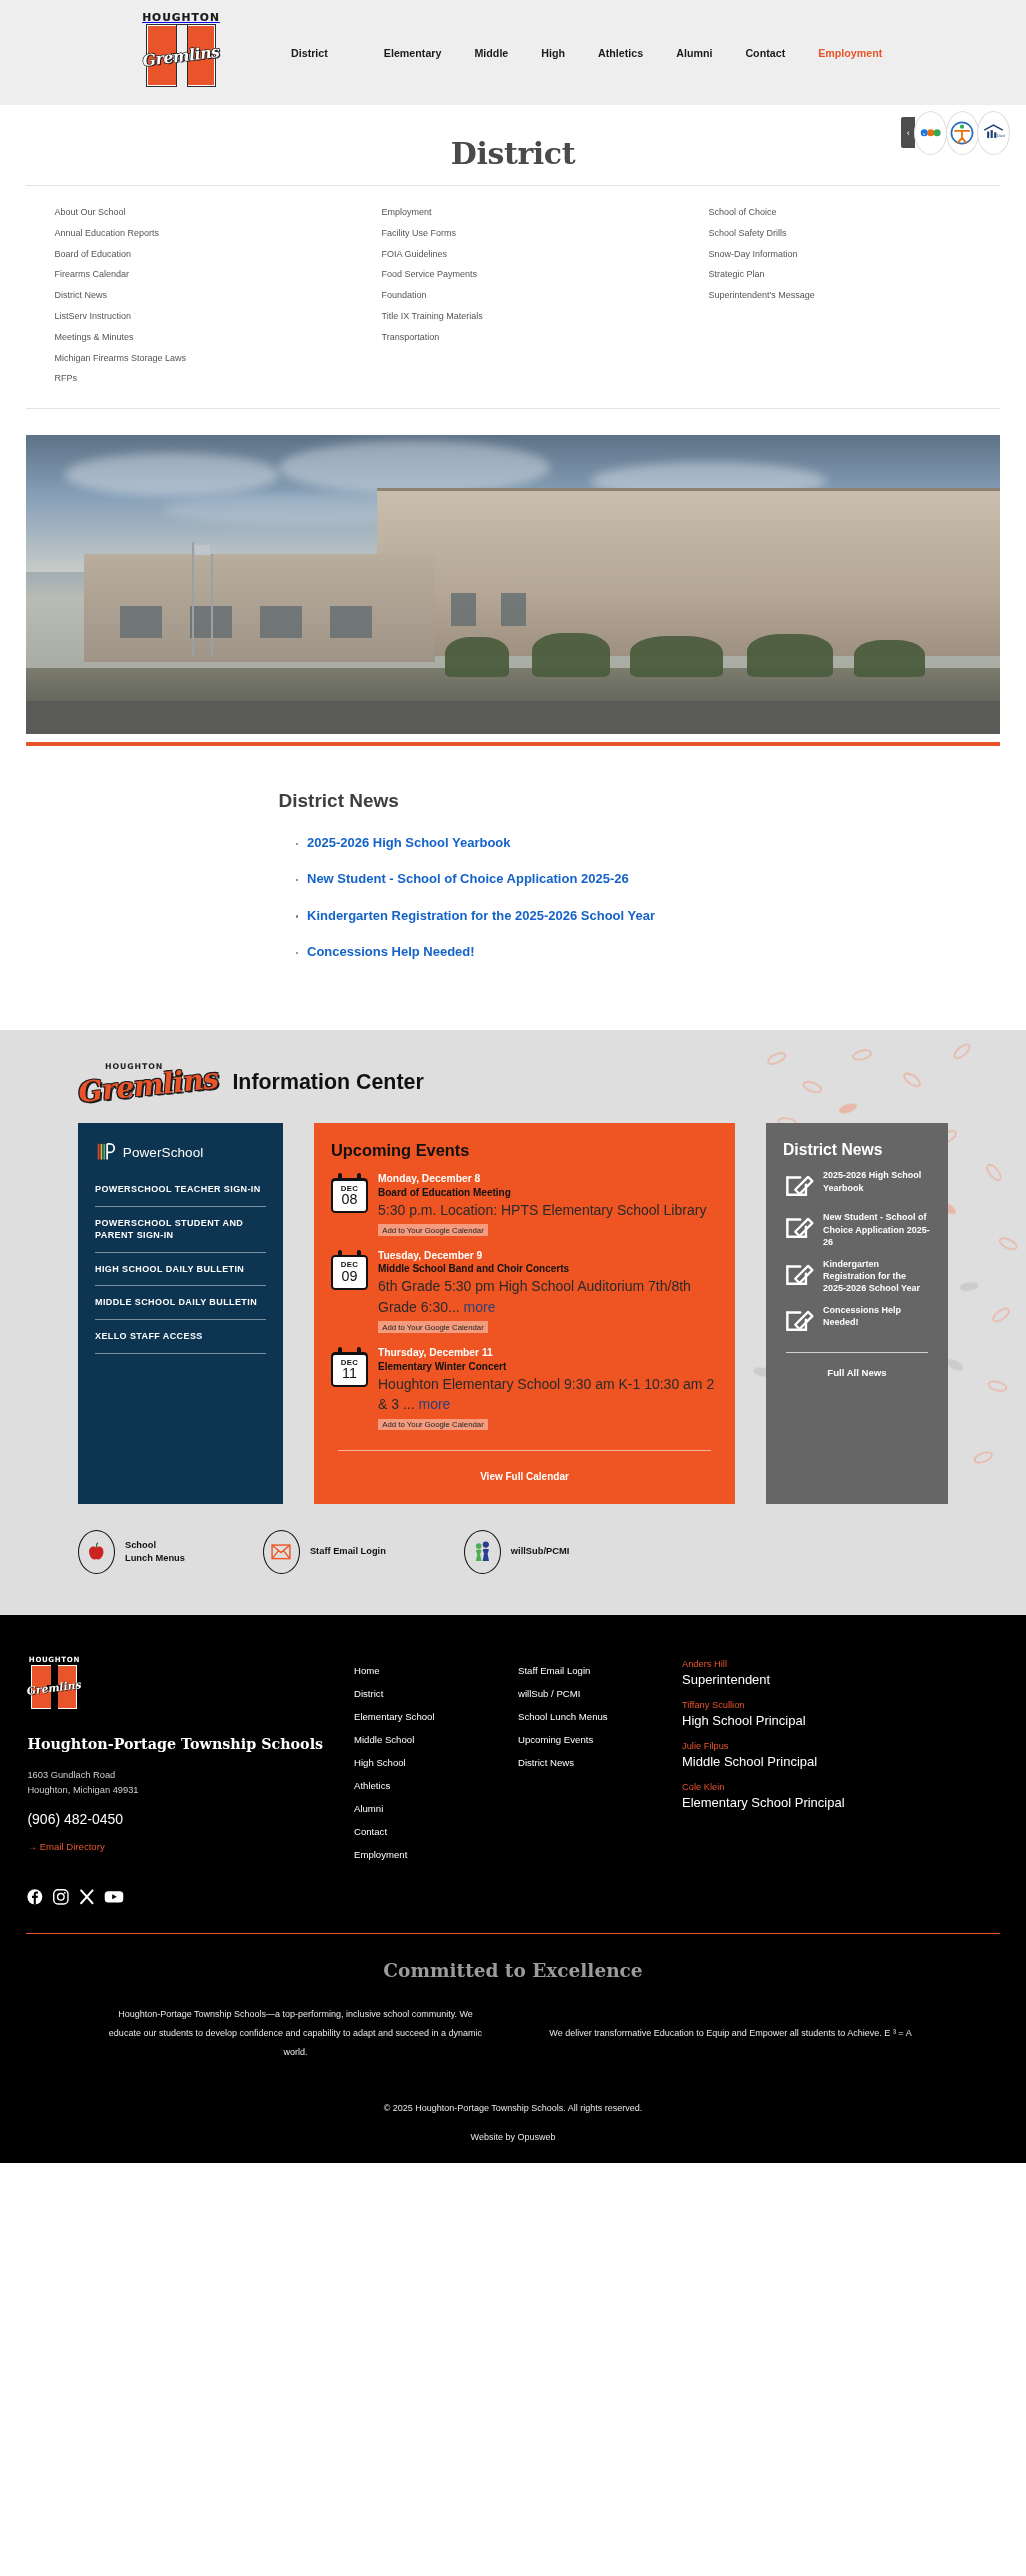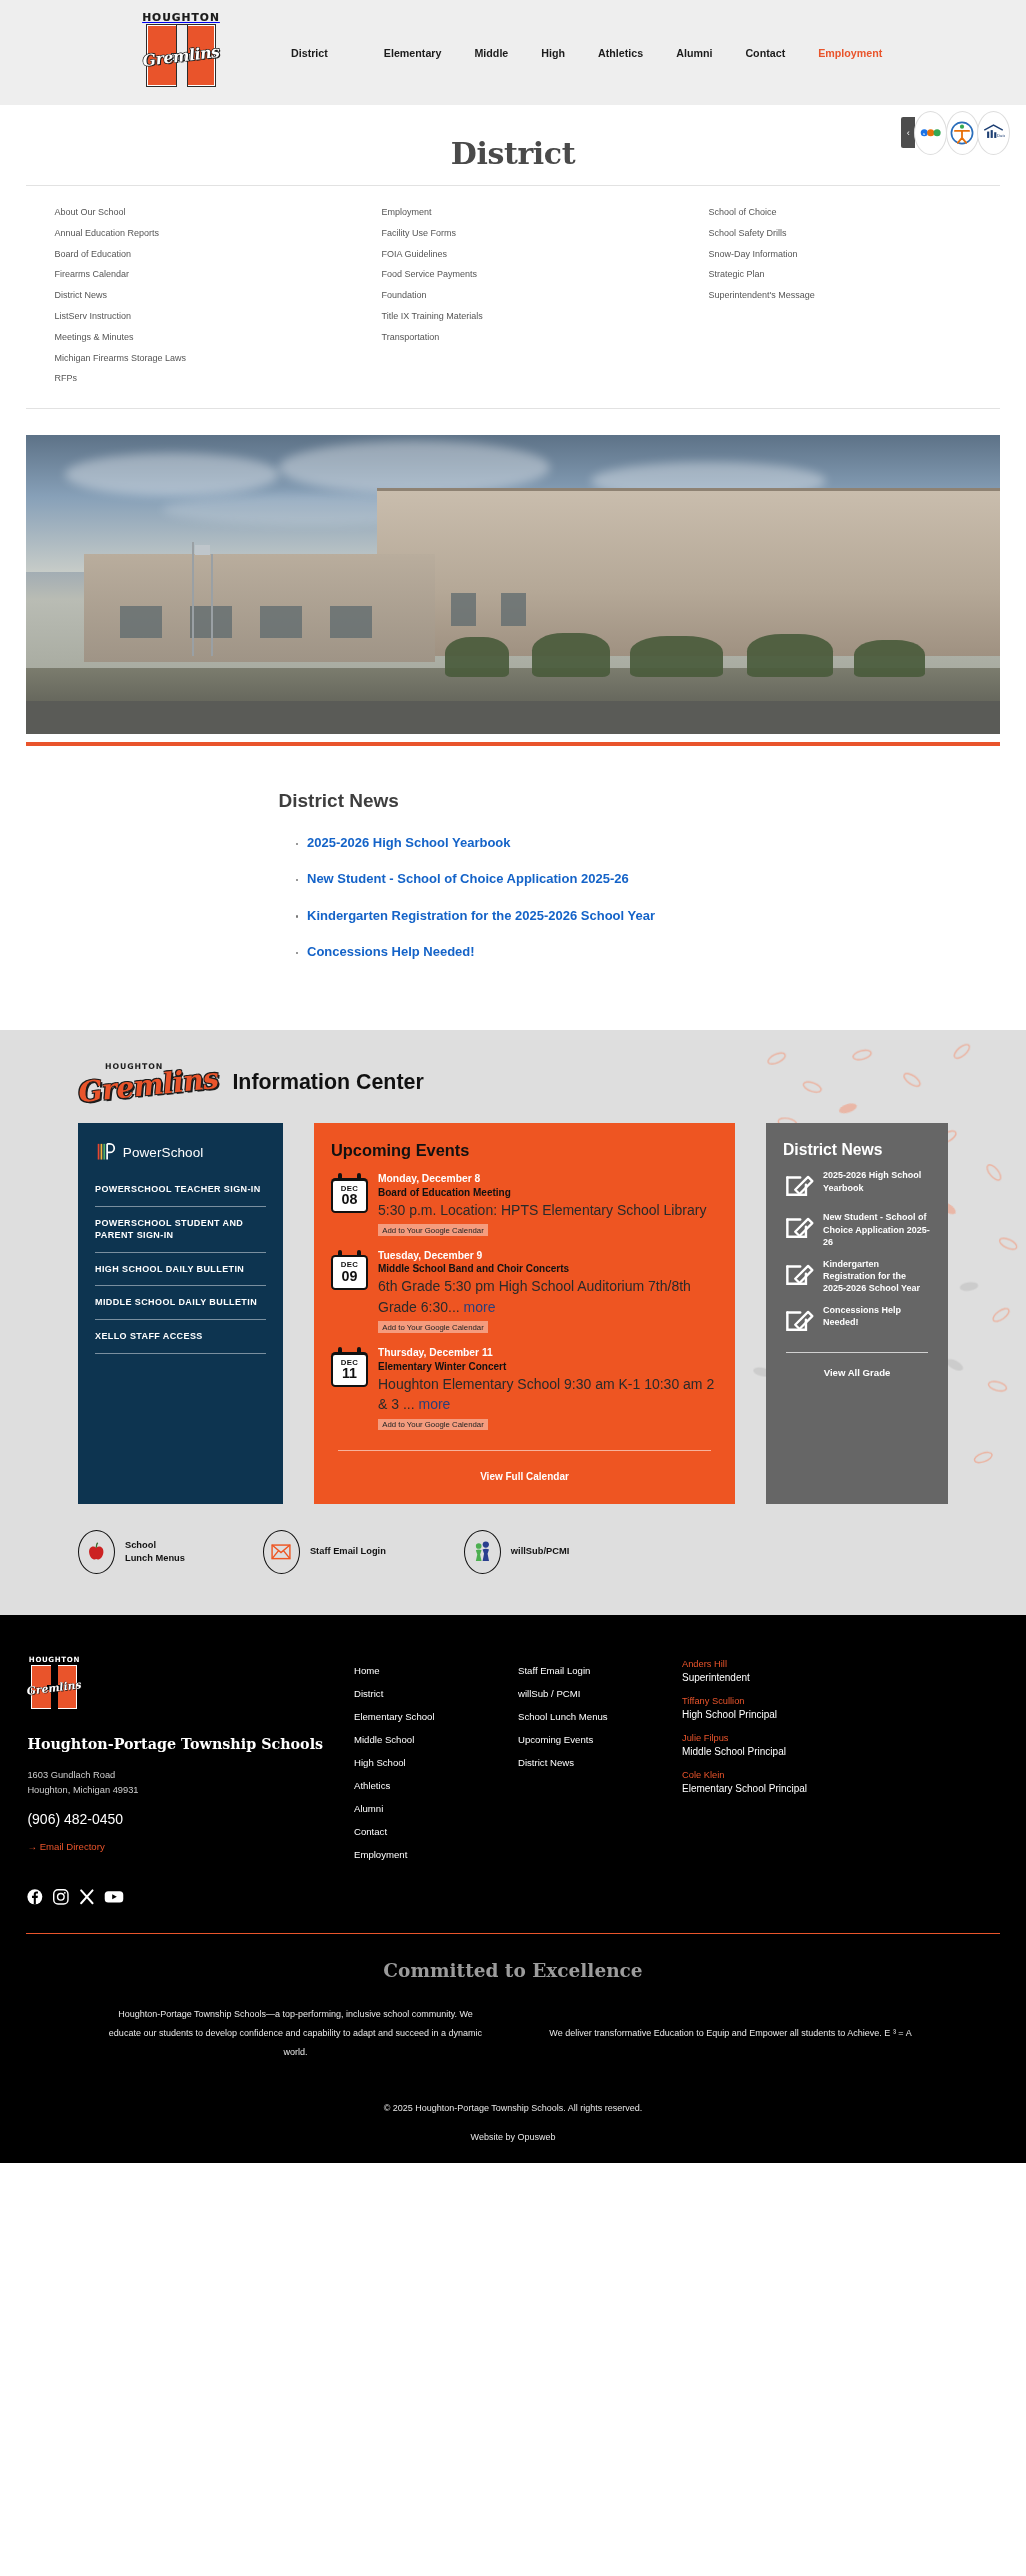--- a/index.html
+++ b/index.html
@@ -225,21 +225,21 @@
   .cal-body {
     position: absolute; left: 0; top: 5px; width: 37px; height: 35px;
     background: #111; border-radius: 4.3px; padding: 2.1px;
   }
   .cal-inner {
     background: #fff; height: 100%; border-radius: 2.1px;
     display: flex; flex-direction: column; align-items: center; justify-content: center;
     color: #111;
   }
   .cal-m { font-size: 7.8px; font-weight: bold; letter-spacing: 0.3px; line-height: 1; }
-  .cal-d { font-size: 14.3px; font-weight: bold; line-height: 1.05; }
+  .cal-d { font-size: 14.3px; font-weight: normal; line-height: 1.05; }
   .cal-ring {
     position: absolute; top: 0; width: 4.3px; height: 10px;
     background: #111; border-radius: 2.1px;
   }
   .cal-ring.l { left: 7.1px; } .cal-ring.r { right: 7.1px; }
   .ev-body { flex: 1; }
   .ev-date { font-size: 10.3px; font-weight: bold; color: #fff; margin-bottom: 2.1px; }
   .ev-title { font-size: 10px; font-weight: bold; color: #111; margin-bottom: 2.1px; }
   .ev-desc { font-size: 14px; color: #2a2a2a; line-height: 1.45; }
   .ev-desc .more { color: #2b3f7a; }
@@ -318,21 +318,21 @@
   .f-col { padding-top: 4.3px; }
   .f-col.c1 { width: 164px; }
   .f-col.c2 { width: 164px; }
   .f-col.c3 { width: 214px; }
   .f-col a.nav {
     display: block; font-size: 9.6px; color: #fff;
     text-decoration: none; padding: 6px 0;
   }
   .staff { margin-bottom: 13px; }
   .staff a { display: block; color: #e9542b; font-size: 9.3px; text-decoration: none; }
-  .staff span { display: block; color: #fff; font-size: 10px; margin-top: 2.9px; }
+  .staff span { display: block; color: #fff; font-size: 13px; margin-top: 2.9px; }
 
   .f-hr { border-top: 0.7px solid #e9542b; margin: 28.5px 26px 0; }
   .cte-h {
     text-align: center; font-family: "DejaVu Serif", serif; font-weight: bold;
     font-size: 18.5px; color: #9b9b9b; padding: 26px 0 24px;
   }
   .cte-cols { display: flex; padding: 0 78px 0; }
   .cte-col {
     flex: 1; text-align: center; font-size: 9px;
     color: #e9e9e9; line-height: 2.1; padding: 0 24px;
@@ -647,21 +647,21 @@
             <svg width="33" height="30" viewBox="0 0 46 42">
                 <path d="M6 12 v24 h26 v-14" fill="none" stroke="#fff" stroke-width="3.4" stroke-linecap="round"></path>
                 <path d="M6 12 h18" fill="none" stroke="#fff" stroke-width="3.4" stroke-linecap="round"></path>
                 <path d="M17 29 l18-18 6 6 -18 18 z" fill="none" stroke="#fff" stroke-width="3.2" stroke-linejoin="round"></path>
               </svg>
           </span>
           <a href="#" class="dn-t">Concessions Help Needed!</a>
         </div>
 
         <div class="dn-div"></div>
-        <a href="#" class="dn-all">View All Grade</a>
+        <a href="#" class="dn-all">Full All News</a>
       </div>
     </div>
 
     <div class="quick">
       <a href="#" class="q" style="text-decoration:none">
         <span class="q-ic">
           <svg width="18.5" height="20" viewBox="0 0 26 28">
               <path d="M13 8 C8 4 2 8 3 15 C4 22 9 26 13 24 C17 26 22 22 23 15 C24 8 18 4 13 8 Z" fill="#cc2222"></path>
               <path d="M13 8 C13 5 13 3 15 1" stroke="#3a6b2a" stroke-width="2" fill="none"></path>
             </svg>

